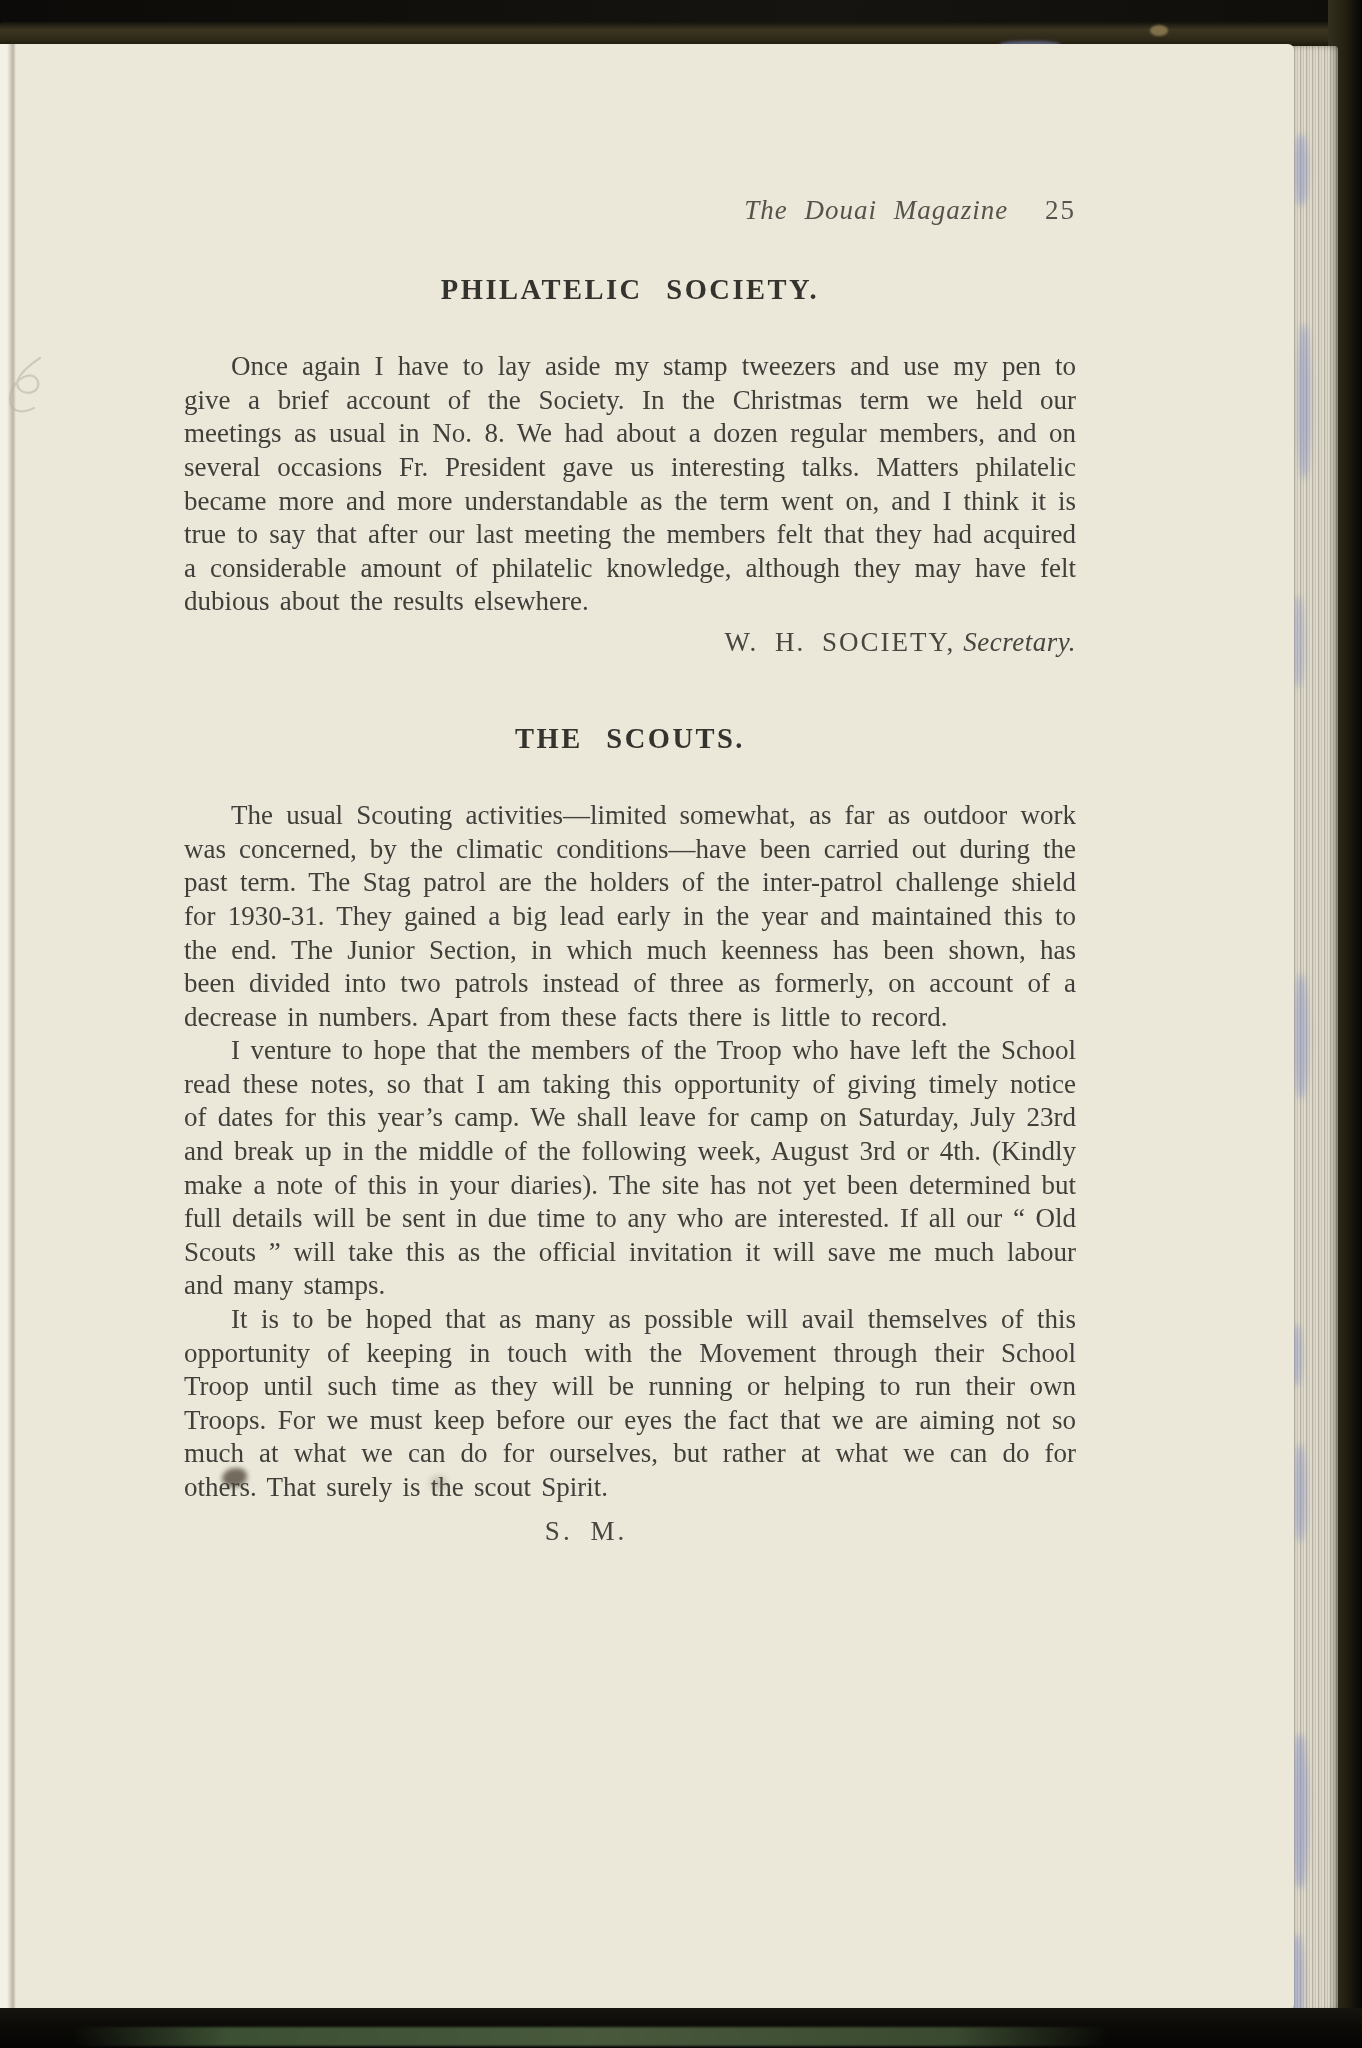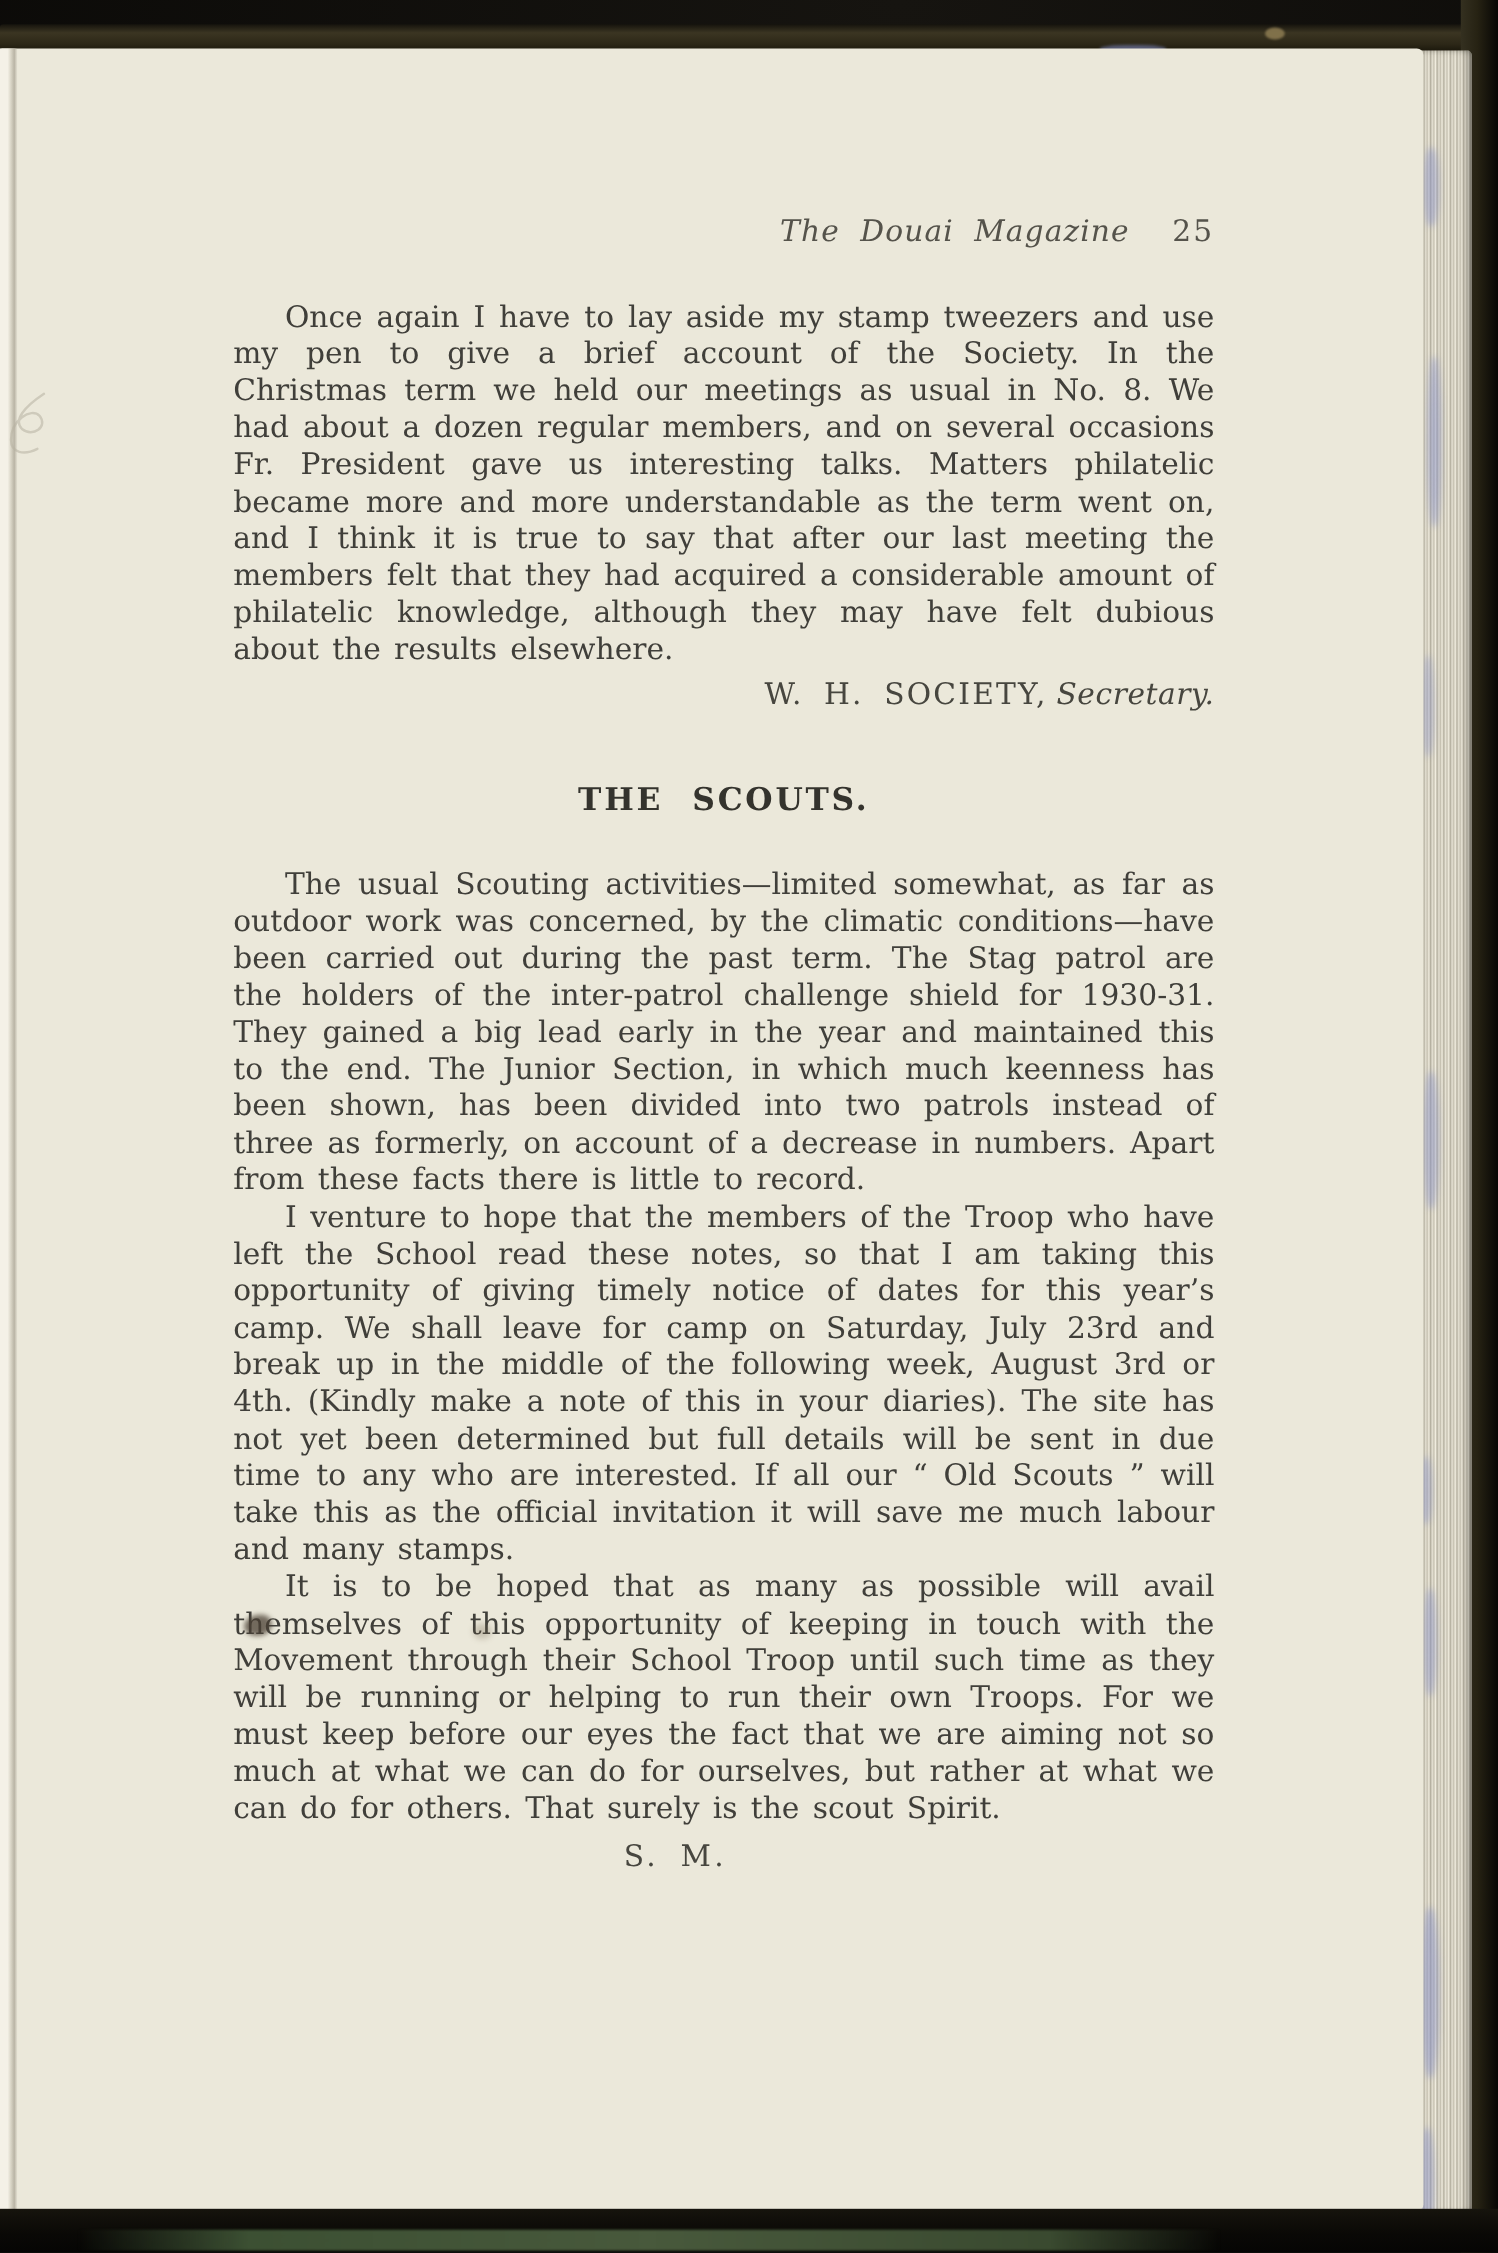--- a/index.html
+++ b/index.html
@@ -81,22 +81,22 @@
     position: absolute; left: 222px; top: 1424px; width: 25px; height: 19px;
     background: #4a4034; border-radius: 60% 40% 55% 45%;
     filter: blur(2.5px); opacity: .75;
   }
   .smudge2 {
     position: absolute; left: 430px; top: 1432px; width: 17px; height: 14px;
     background: #6a5c44; border-radius: 50%; filter: blur(3px); opacity: .28;
   }
   
   .content {
-    position: absolute; left: 212px; top: 150px; width: 892px;
-    color: #403f3a; font-size: 27px; line-height: 33.6px;
+    position: absolute; left: 184px; top: 150px; width: 892px;
+    color: #403f3a; font-size: 27px; line-height: 33.6px; font-family: Liberation Serif, serif;
   }
   .running-header { text-align: right; color: #55534b; }
   .jtitle { font-style: italic; letter-spacing: 1px; word-spacing: 9px; }
   .pnum { margin-left: 30px; letter-spacing: 2px; }
   .art-h {
     margin: 0; text-align: center; font-size: 28.5px; font-weight: 700;
     letter-spacing: 2.5px; word-spacing: 14px; color: #34332d;
   }
   .h1a { margin-top: 45px; }
   .h2a { margin-top: 62px; }
@@ -136,20 +136,21 @@
       <path d="M40,14 C22,26 12,38 20,46 C30,54 44,44 36,34 C28,26 10,38 10,56 C10,68 22,70 34,64" fill="none" stroke="#b7b2a2" stroke-width="2.2" stroke-linecap="round"></path>
     </svg>
 
     <div class="content">
 
       <div class="running-header">
         <span class="jtitle">The Douai Magazine</span>
         <span class="pnum">25</span>
       </div>
 
+      <h1 class="art-h h1a">PHILATELIC SOCIETY.</h1>
 
       <p class="para p-first">Once again I have to lay aside my stamp tweezers and use my pen to give a brief account of the Society. In the Christmas term we held our meetings as usual in No. 8. We had about a dozen regular members, and on several occasions Fr. President gave us interesting talks. Matters philatelic became more and more understandable as the term went on, and I think it is true to say that after our last meeting the members felt that they had acquired a considerable amount of philatelic knowledge, although they may have felt dubious about the results elsewhere.</p>
 
       <div class="sig">
         <span class="sig-name">W. H. SOCIETY,</span><span class="sig-role">Secretary.</span>
       </div>
 
       <h1 class="art-h h2a">THE SCOUTS.</h1>
 
       <p class="para p-first">The usual Scouting activities—limited somewhat, as far as outdoor work was concerned, by the climatic conditions—have been carried out during the past term. The Stag patrol are the holders of the inter-patrol challenge shield for 1930-31. They gained a big lead early in the year and maintained this to the end. The Junior Section, in which much keenness has been shown, has been divided into two patrols instead of three as formerly, on account of a decrease in numbers. Apart from these facts there is little to record.</p>

